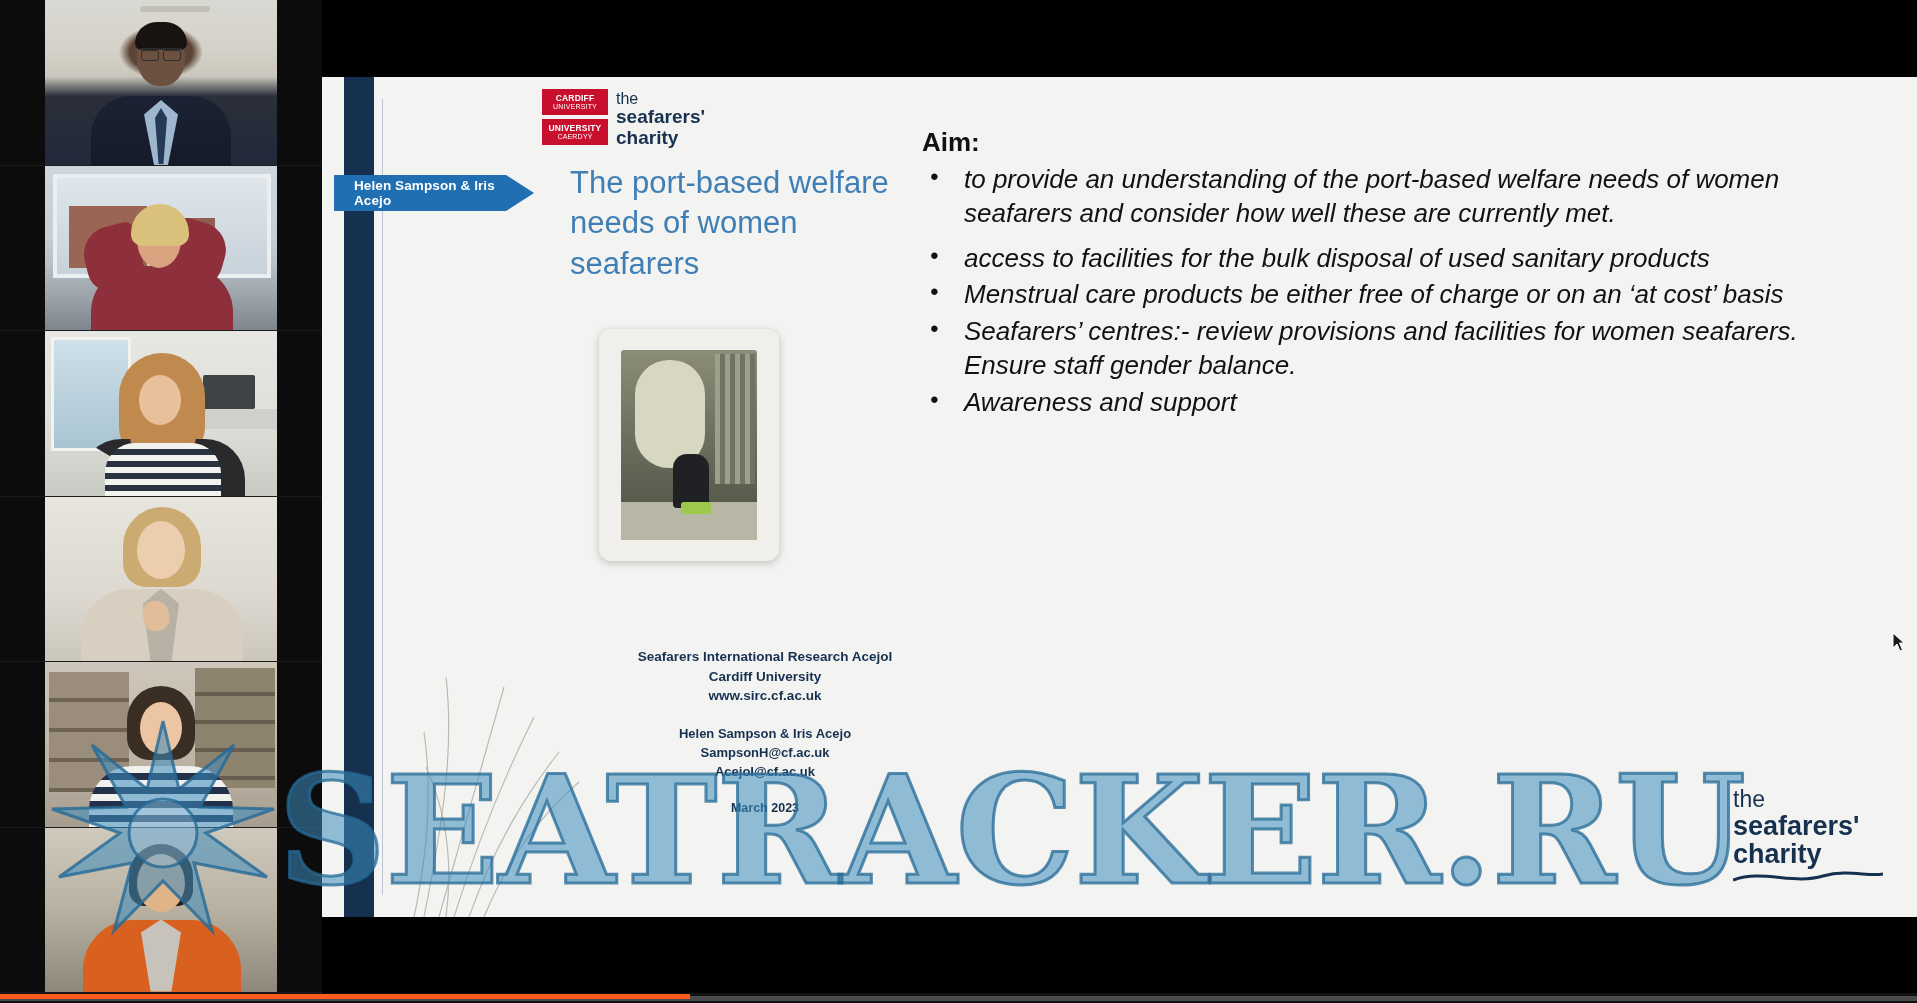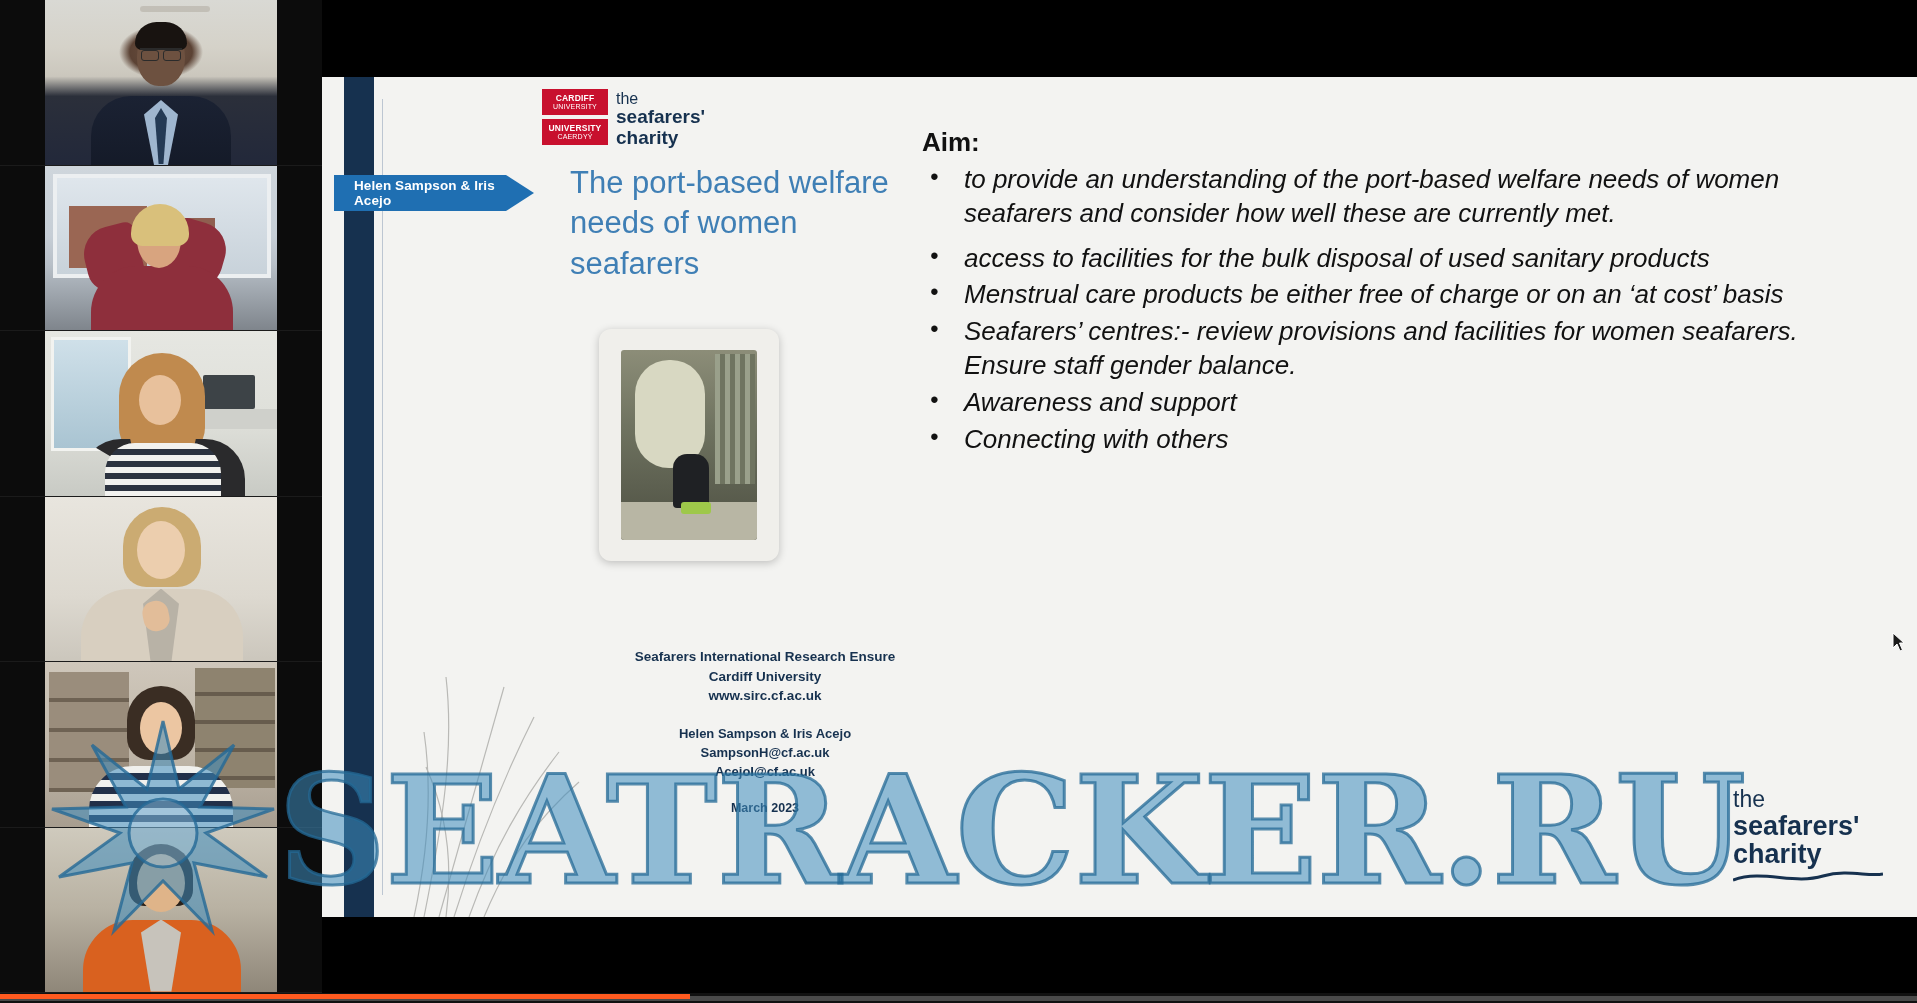--- a/index.html
+++ b/index.html
@@ -533,21 +533,21 @@
         <div class="photo">
           <div class="pipes"></div>
           <div class="tank"></div>
           <div class="floor"></div>
           <div class="person"></div>
           <div class="green"></div>
         </div>
       </div>
 
       <div class="slide-credits">
-        <div>Seafarers International Research Ensure</div>
+        <div>Seafarers International Research AcejoI</div>
         <div>Cardiff University</div>
         <div>www.sirc.cf.ac.uk</div>
       </div>
 
       <div class="slide-contacts">
         <div>Helen Sampson &amp; Iris Acejo</div>
         <div>SampsonH@cf.ac.uk</div>
         <div>AcejoI@cf.ac.uk</div>
       </div>
 
@@ -559,21 +559,20 @@
           <ul>
             <li>to provide an understanding of the port-based welfare needs of women seafarers and consider how well these are currently met.</li>
           </ul>
         </div>
         <div class="sec">
           <ul>
             <li>access to facilities for the bulk disposal of used sanitary products</li>
             <li>Menstrual care products be either free of charge or on an ‘at cost’ basis</li>
             <li>Seafarers’ centres:- review provisions and facilities for women seafarers. Ensure staff gender balance.</li>
             <li>Awareness and support</li>
-            <li>Connecting with others</li>
           </ul>
         </div>
       </div>
 
       <div class="slide-badge">
         <div class="l1">the</div>
         <div>seafarers'</div>
         <div>charity</div>
         <svg class="wave" viewBox="0 0 150 12">
           <path d="M0 9 C 30 -2, 60 14, 90 5 C 115 -2, 135 6, 150 3" stroke="#16314f" stroke-width="3" fill="none"></path>

